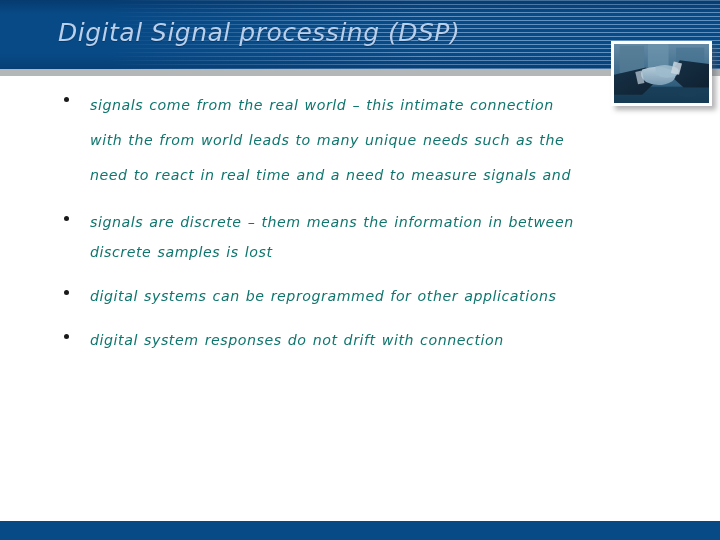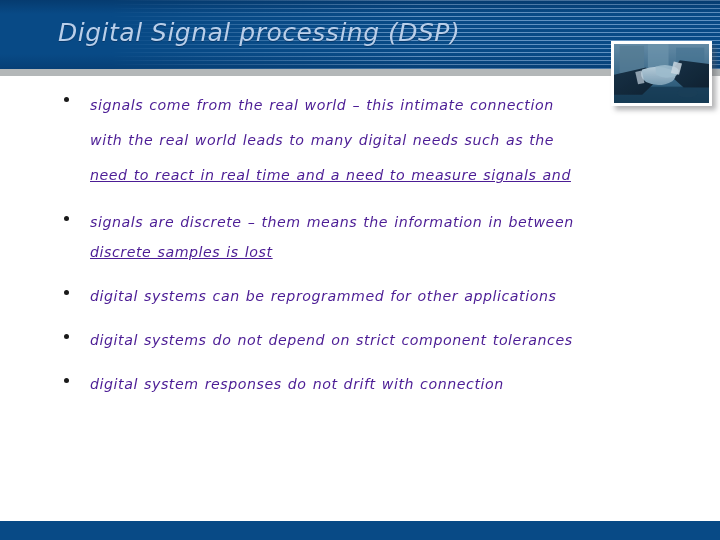--- a/index.html
+++ b/index.html
@@ -110,21 +110,21 @@
     left: 58px;
     top: 88px;
     width: 634px;
     margin: 0;
     padding: 0;
     list-style: none;
   }
   .bullet-item {
     position: relative;
     padding-left: 32px;
-    color: #4c1d95;
+    color: #0f766e;
     font-family: "DejaVu Sans", sans-serif;
     font-size: 14.2px;
     font-style: italic;
     letter-spacing: 0.55px;
     word-spacing: 1px;
     line-height: 30px;
   }
   .bullet-item .marker {
     position: absolute;
     left: 6px;
@@ -194,42 +194,38 @@
       <ellipse cx="78" cy="54" rx="11" ry="5" fill="#16384f" opacity="0.8"></ellipse>
       <rect x="0" y="0" width="101" height="65" fill="#2a5f86" opacity="0.16"></rect>
     </svg>
   </div>
 
   <ul id="bullet-list">
 
     <li class="bullet-item loose">
       <span class="marker"></span>
       <span style="display: block;">signals come from the real world – this intimate connection</span>
-      <span style="display: block;">with the real world leads to many digital needs such as the</span>
-      <span style="display: block; text-decoration: underline;">need to react in real time and a need to measure signals and</span>
+      <span style="display: block;">with the from world leads to many unique needs such as the</span>
+      <span style="display: block;">need to react in real time and a need to measure signals and</span>
     </li>
 
     <li class="bullet-item">
       <span class="marker"></span>
       <span style="display: block;">signals are discrete – them means the information in between</span>
-      <span style="display: block; text-decoration: underline;">discrete samples is lost</span>
+      <span style="display: block;">discrete samples is lost</span>
     </li>
 
     <li class="bullet-item">
       <span class="marker"></span>
       <span style="display: block; font-style: italic;">digital systems can be reprogrammed for other applications</span>
     </li>
 
+
     <li class="bullet-item">
       <span class="marker"></span>
-      <span style="display: block;">digital systems do not depend on strict component tolerances</span>
-    </li>
-
-    <li class="bullet-item">
-      <span class="marker"></span>
       <span style="display: block;">digital system responses do not drift with connection</span>
     </li>
 
   </ul>
 
   <div id="footer-band"></div>
 
 </div>
 
 </body></html>

